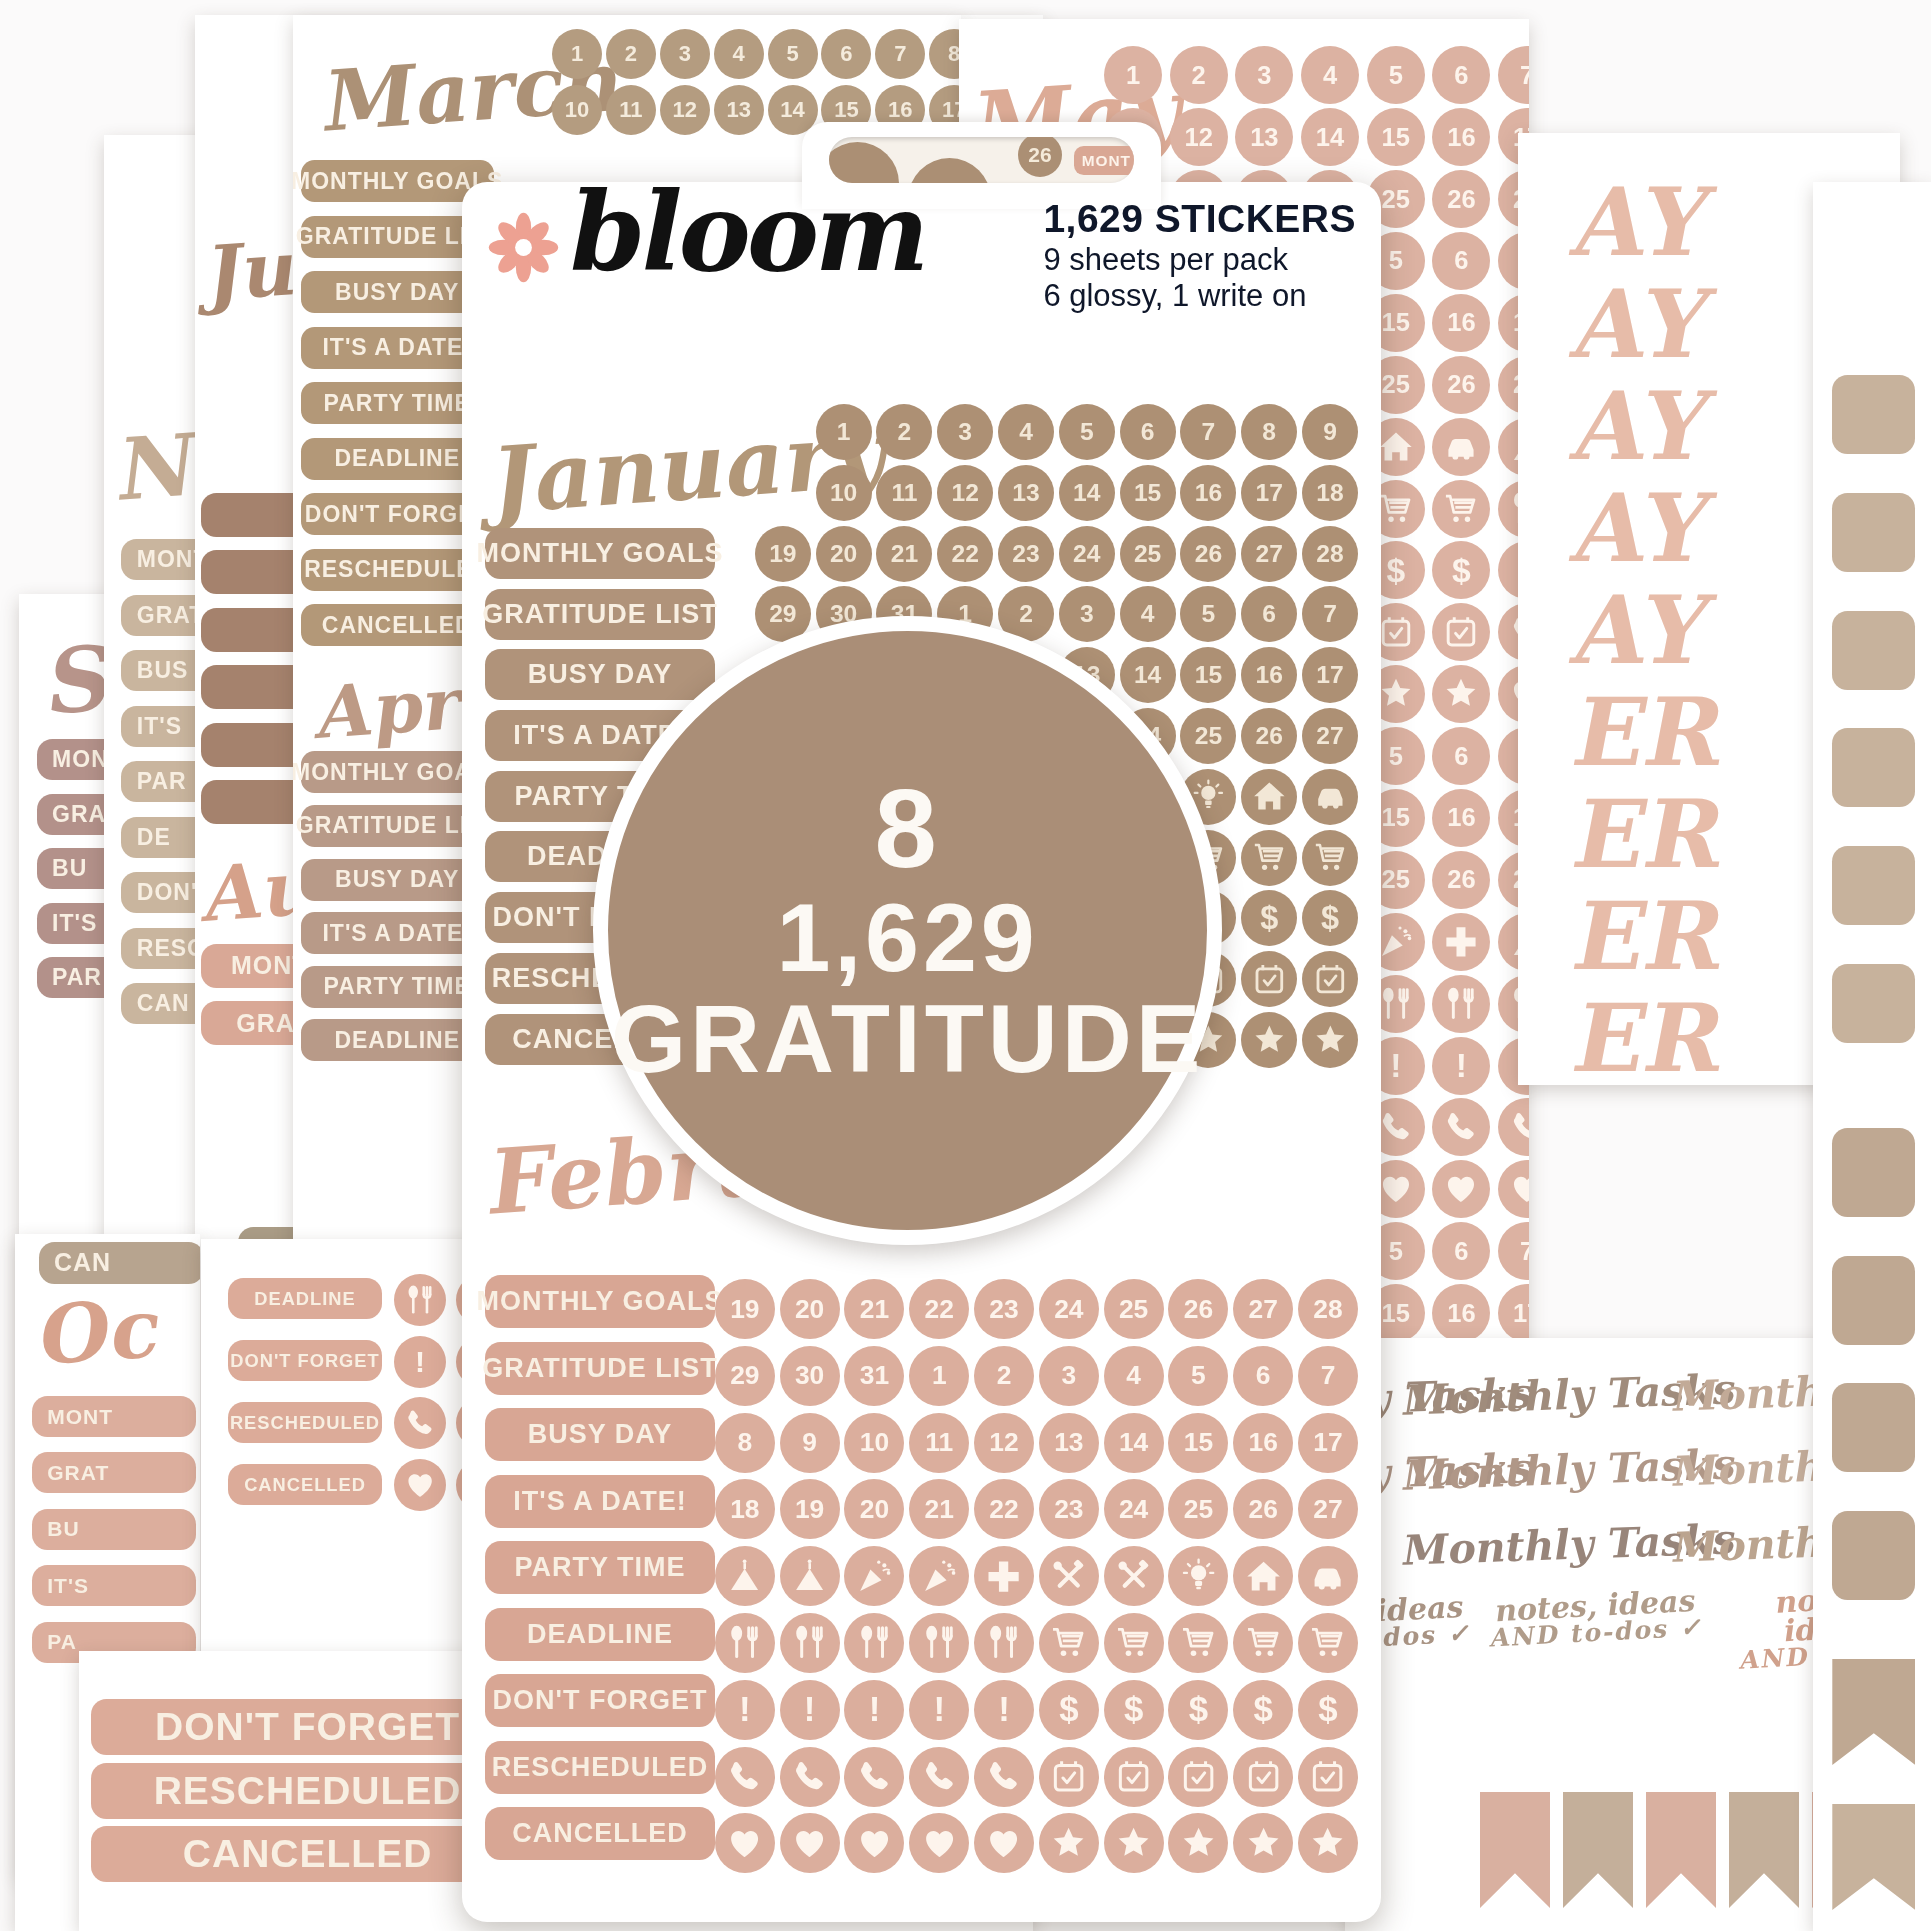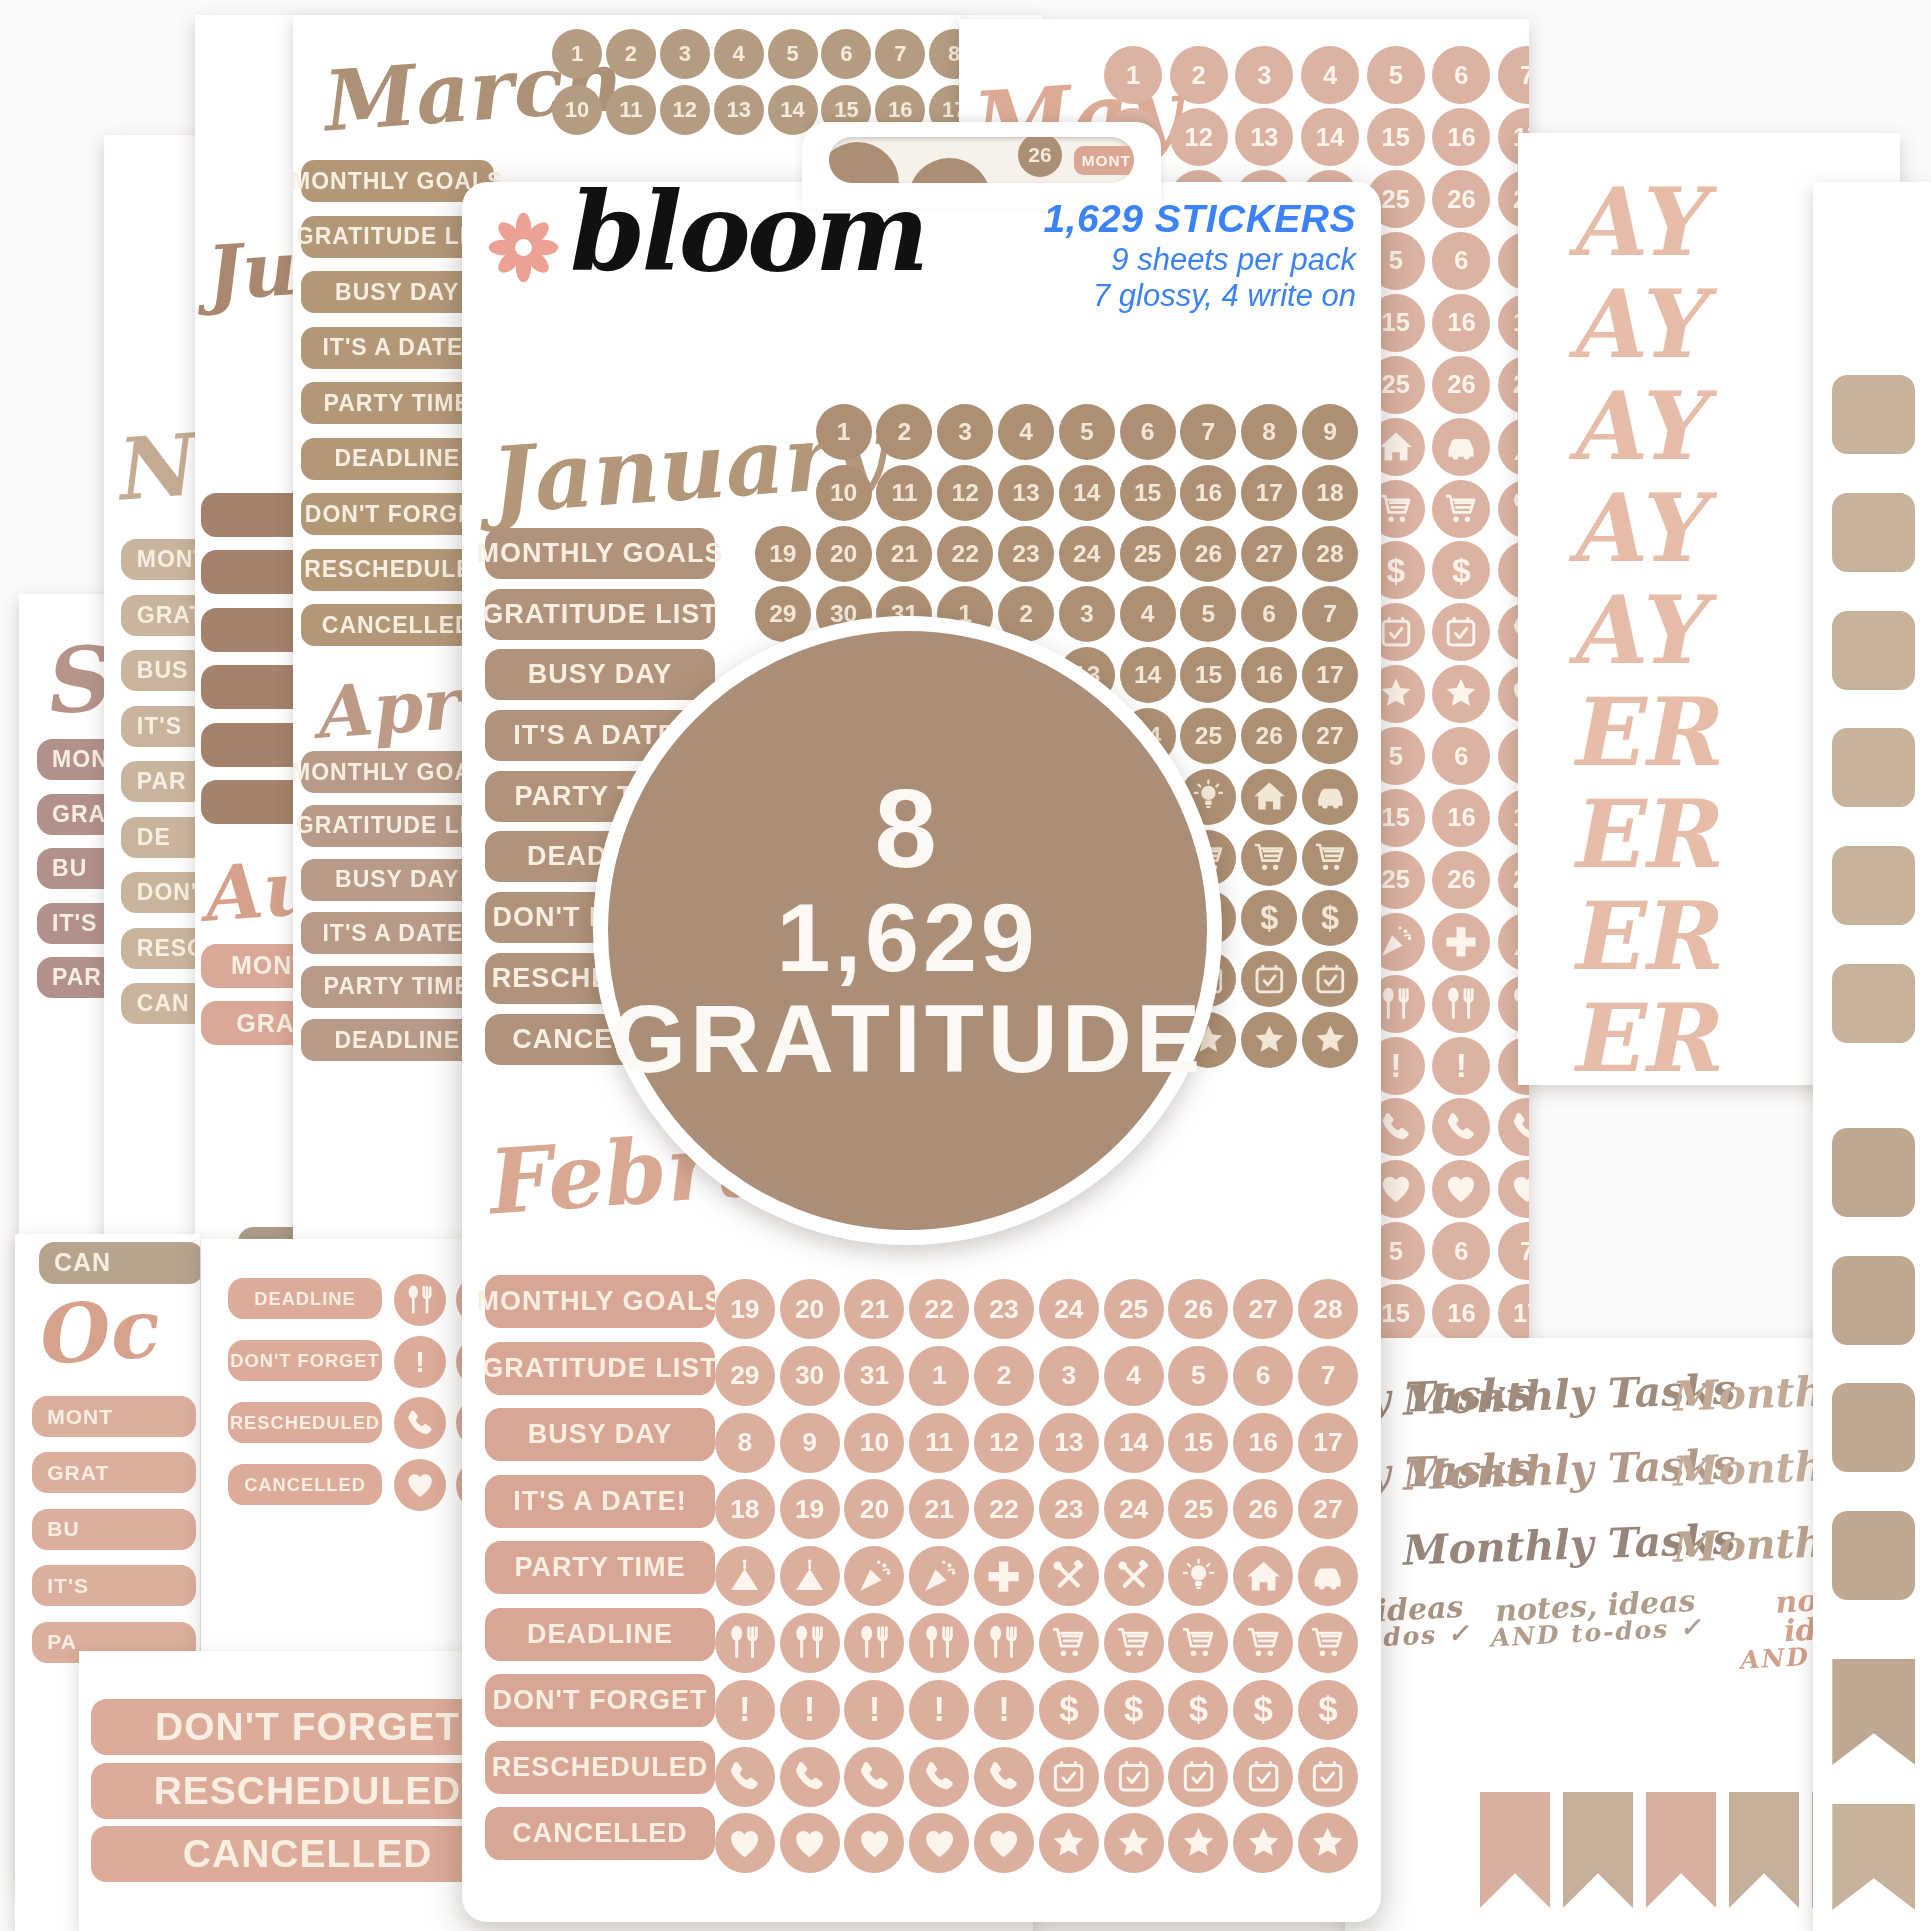--- a/index.html
+++ b/index.html
@@ -26,21 +26,21 @@
   
   .card{position:absolute;left:462px;top:182px;width:919px;height:1740px;background:#fff;
         border-radius:25px;box-shadow:0 9.7px 33px rgba(60,45,30,.30);}
   .tab{position:absolute;left:340px;top:-60px;width:359px;height:87px;background:#fff;
        border-radius:25px 25px 0 0;box-shadow:0 -3.9px 9.7px rgba(70,55,40,.12);}
   .tabhole{position:absolute;left:27px;top:14.5px;width:305px;height:46px;border-radius:23px;
            background:#f6f1ea;overflow:hidden;box-shadow:inset 0 1.9px 5.8px rgba(0,0,0,.18);}
   .banner{position:absolute;left:0;top:145px;width:100%;height:64px;background:#b7a493;
           display:flex;align-items:center;justify-content:center;}
   .banner span{color:#fff;font-weight:700;font-size:37px;letter-spacing:1.4px;transform:scaleX(.94);white-space:nowrap;}
-  .packinfo{position:absolute;right:25px;top:13.5px;text-align:right;color:#3b82f6;line-height:1.18;font-style:italic;}
+  .packinfo{position:absolute;right:25px;top:13.5px;text-align:left;color:#0f172a;line-height:1.18;}
   .packinfo .b1{font-size:39px;font-weight:700;letter-spacing:0.5px;}
   .packinfo .b2,.packinfo .b3{font-size:31px;}
   .bigcircle{position:absolute;left:131px;top:434px;width:599px;height:599px;border-radius:50%;
              background:#aa8e77;border:15.4px solid #fff;box-shadow:0 7.7px 25px rgba(60,45,30,.25);
              display:flex;flex-direction:column;align-items:center;justify-content:center;z-index:5;}
   .bigcircle div{color:#fcf9f4;font-weight:700;letter-spacing:3.9px;line-height:1.04;font-size:97px;}
   .bigcircle .l1{font-size:112px;}
   
   .frag{display:block;font-family:"DejaVu Serif",serif;font-style:italic;font-weight:700;
         font-size:93px;line-height:102px;color:#e7bca9;
@@ -1043,21 +1043,21 @@
       <ellipse cx="12.2" cy="27.8" rx="4.2" ry="7.4" transform="rotate(45 12.2 27.8)"></ellipse>
       <ellipse cx="27.8" cy="27.8" rx="4.2" ry="7.4" transform="rotate(-45 27.8 27.8)"></ellipse>
     </g>
     <circle cx="20" cy="20" r="4.6" fill="#fff"></circle>
   </svg>
   <span style="position:absolute;left:108px;top:-13.5px;font-family:'DejaVu Serif',serif;font-style:italic;font-weight:700;font-size:108px;color:#111;letter-spacing:-3.9px;">bloom</span>
 
   <div class="packinfo">
     <div class="b1">1,629 STICKERS</div>
     <div class="b2">9 sheets per pack</div>
-    <div class="b3">7 glossy, 4 write on</div>
+    <div class="b3">6 glossy, 1 write on</div>
   </div>
 
 
   <span class="script" style="left:29px;top:232px;font-size:91px;color:#b29778;">January</span>
   <div class="grid" style="right:23px;top:222px;--d:56px;--cg:4.8px;--rg:4.8px;--cbg:#ad9074;--ctx:#f2e7d6;">
       <div class="r">
         <span class="c">1</span>
         <span class="c">2</span>
         <span class="c">3</span>
         <span class="c">4</span>

